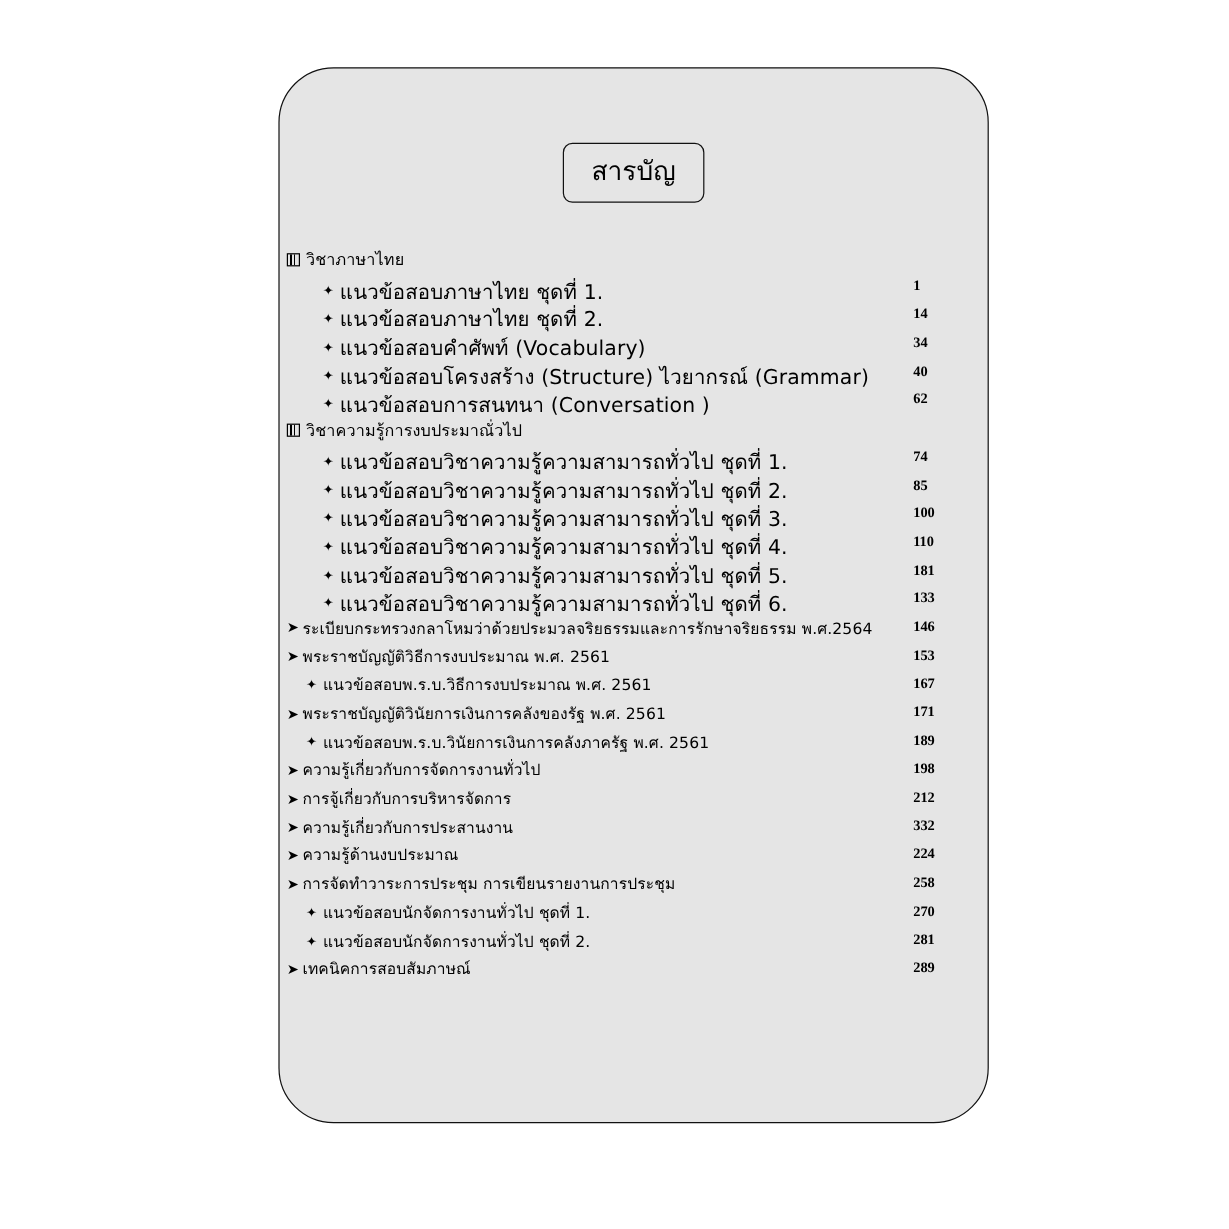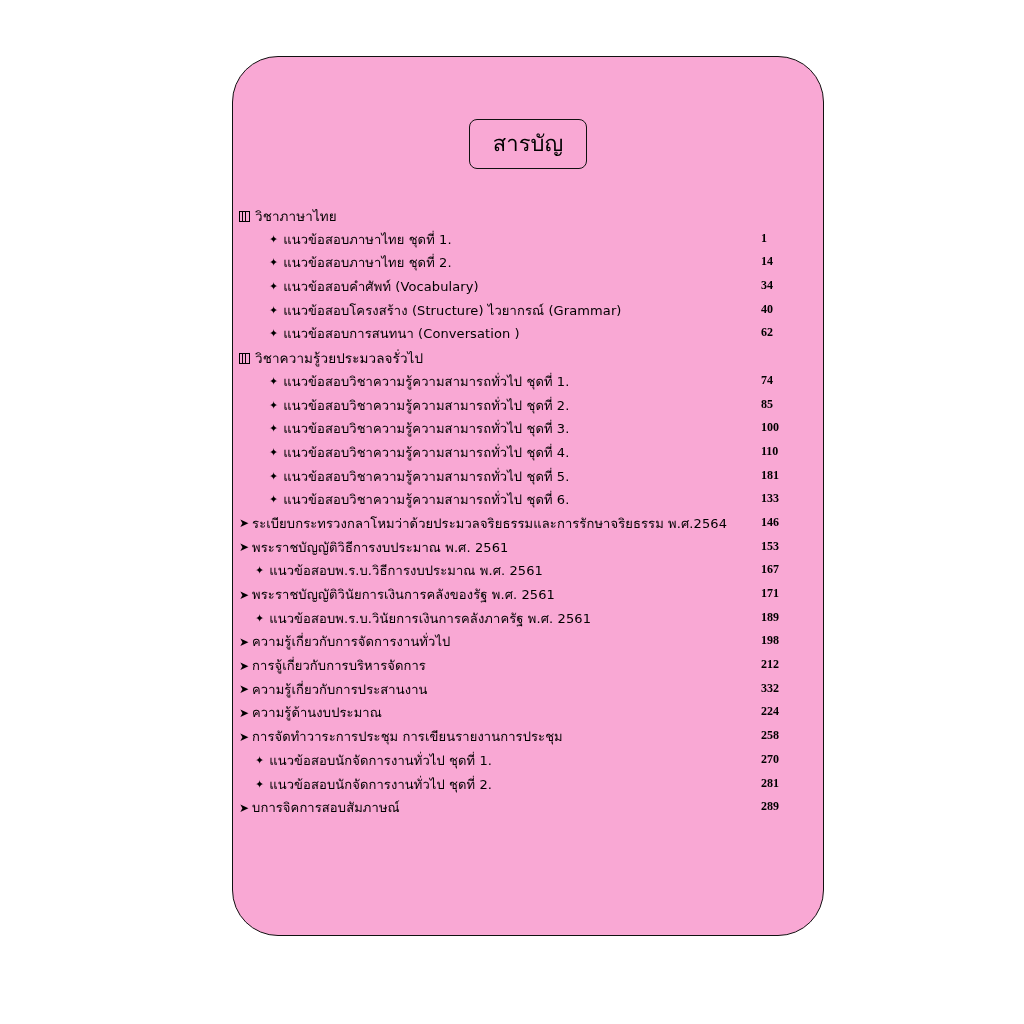--- a/index.html
+++ b/index.html
@@ -16,21 +16,21 @@
   }
   .page {
     position: absolute;
     left: 232px;
     top: 56px;
     width: 592px;
     height: 880px;
     border: 1.5px solid #111111;
     border-radius: 46px;
     box-sizing: border-box;
-    background: #f9a8d4;
+    background: #e5e5e5;
   }
   .title-box {
     position: absolute;
     left: 236px;
     top: 62px;
     width: 116px;
     height: 48px;
     border: 1.5px solid #111111;
     border-radius: 8px;
     display: flex;
@@ -69,21 +69,21 @@
     font-family: "Liberation Serif", serif;
     font-weight: bold;
     color: #000;
     text-align: left;
     width: 34px;
   }
   
   .lvl-section { padding-left: 6px; }
   .lvl-section .label { font-size: 13.5px; }
   .lvl-sub { padding-left: 36px; }
-  .lvl-sub .label { font-size: 13px; }
+  .lvl-sub .label { font-size: 17px; }
   .lvl-top { padding-left: 6px; }
   .lvl-top .label { font-size: 13px; }
   .lvl-top2 { padding-left: 22px; }
   .lvl-top2 .label { font-size: 13px; }
 
   .ico-book {
     display: inline-block;
     vertical-align: middle;
     width: 11px;
     height: 11px;
@@ -120,34 +120,34 @@
   <div class="title-box">
     <span>สารบัญ</span>
   </div>
   <div class="toc" id="toc">
       <div class="row lvl-section"><span class="ico-book"></span><span class="label">วิชาภาษาไทย</span></div>
       <div class="row lvl-sub"><span class="ico-diamond">✦</span><span class="label">แนวข้อสอบภาษาไทย ชุดที่ 1.</span><span class="pagenum">1</span></div>
       <div class="row lvl-sub"><span class="ico-diamond">✦</span><span class="label">แนวข้อสอบภาษาไทย ชุดที่ 2.</span><span class="pagenum">14</span></div>
       <div class="row lvl-sub"><span class="ico-diamond">✦</span><span class="label">แนวข้อสอบคำศัพท์ (Vocabulary)</span><span class="pagenum">34</span></div>
       <div class="row lvl-sub"><span class="ico-diamond">✦</span><span class="label">แนวข้อสอบโครงสร้าง (Structure) ไวยากรณ์ (Grammar)</span><span class="pagenum">40</span></div>
       <div class="row lvl-sub"><span class="ico-diamond">✦</span><span class="label">แนวข้อสอบการสนทนา (Conversation )</span><span class="pagenum">62</span></div>
-      <div class="row lvl-section"><span class="ico-book"></span><span class="label">วิชาความรู้วยประมวลจรั่วไป</span></div>
+      <div class="row lvl-section"><span class="ico-book"></span><span class="label">วิชาความรู้การงบประมาณั่วไป</span></div>
       <div class="row lvl-sub"><span class="ico-diamond">✦</span><span class="label">แนวข้อสอบวิชาความรู้ความสามารถทั่วไป ชุดที่ 1.</span><span class="pagenum">74</span></div>
       <div class="row lvl-sub"><span class="ico-diamond">✦</span><span class="label">แนวข้อสอบวิชาความรู้ความสามารถทั่วไป ชุดที่ 2.</span><span class="pagenum">85</span></div>
       <div class="row lvl-sub"><span class="ico-diamond">✦</span><span class="label">แนวข้อสอบวิชาความรู้ความสามารถทั่วไป ชุดที่ 3.</span><span class="pagenum">100</span></div>
       <div class="row lvl-sub"><span class="ico-diamond">✦</span><span class="label">แนวข้อสอบวิชาความรู้ความสามารถทั่วไป ชุดที่ 4.</span><span class="pagenum">110</span></div>
       <div class="row lvl-sub"><span class="ico-diamond">✦</span><span class="label">แนวข้อสอบวิชาความรู้ความสามารถทั่วไป ชุดที่ 5.</span><span class="pagenum">181</span></div>
       <div class="row lvl-sub"><span class="ico-diamond">✦</span><span class="label">แนวข้อสอบวิชาความรู้ความสามารถทั่วไป ชุดที่ 6.</span><span class="pagenum">133</span></div>
       <div class="row lvl-top"><span class="ico-arrow">➤</span><span class="label">ระเบียบกระทรวงกลาโหมว่าด้วยประมวลจริยธรรมและการรักษาจริยธรรม พ.ศ.2564</span><span class="pagenum">146</span></div>
       <div class="row lvl-top"><span class="ico-arrow">➤</span><span class="label">พระราชบัญญัติวิธีการงบประมาณ พ.ศ. 2561</span><span class="pagenum">153</span></div>
       <div class="row lvl-top2"><span class="ico-diamond">✦</span><span class="label">แนวข้อสอบพ.ร.บ.วิธีการงบประมาณ พ.ศ. 2561</span><span class="pagenum">167</span></div>
       <div class="row lvl-top"><span class="ico-arrow">➤</span><span class="label">พระราชบัญญัติวินัยการเงินการคลังของรัฐ พ.ศ. 2561</span><span class="pagenum">171</span></div>
       <div class="row lvl-top2"><span class="ico-diamond">✦</span><span class="label">แนวข้อสอบพ.ร.บ.วินัยการเงินการคลังภาครัฐ พ.ศ. 2561</span><span class="pagenum">189</span></div>
       <div class="row lvl-top"><span class="ico-arrow">➤</span><span class="label">ความรู้เกี่ยวกับการจัดการงานทั่วไป</span><span class="pagenum">198</span></div>
       <div class="row lvl-top"><span class="ico-arrow">➤</span><span class="label">การจู้เกี่ยวกับการบริหารจัดการ</span><span class="pagenum">212</span></div>
       <div class="row lvl-top"><span class="ico-arrow">➤</span><span class="label">ความรู้เกี่ยวกับการประสานงาน</span><span class="pagenum">332</span></div>
       <div class="row lvl-top"><span class="ico-arrow">➤</span><span class="label">ความรู้ด้านงบประมาณ</span><span class="pagenum">224</span></div>
       <div class="row lvl-top"><span class="ico-arrow">➤</span><span class="label">การจัดทำวาระการประชุม การเขียนรายงานการประชุม</span><span class="pagenum">258</span></div>
       <div class="row lvl-top2"><span class="ico-diamond">✦</span><span class="label">แนวข้อสอบนักจัดการงานทั่วไป ชุดที่ 1.</span><span class="pagenum">270</span></div>
       <div class="row lvl-top2"><span class="ico-diamond">✦</span><span class="label">แนวข้อสอบนักจัดการงานทั่วไป ชุดที่ 2.</span><span class="pagenum">281</span></div>
-      <div class="row lvl-top"><span class="ico-arrow">➤</span><span class="label">บการจิคการสอบสัมภาษณ์</span><span class="pagenum">289</span></div>
+      <div class="row lvl-top"><span class="ico-arrow">➤</span><span class="label">เทคนิคการสอบสัมภาษณ์</span><span class="pagenum">289</span></div>
     </div>
 </div>
 
 </body></html>

